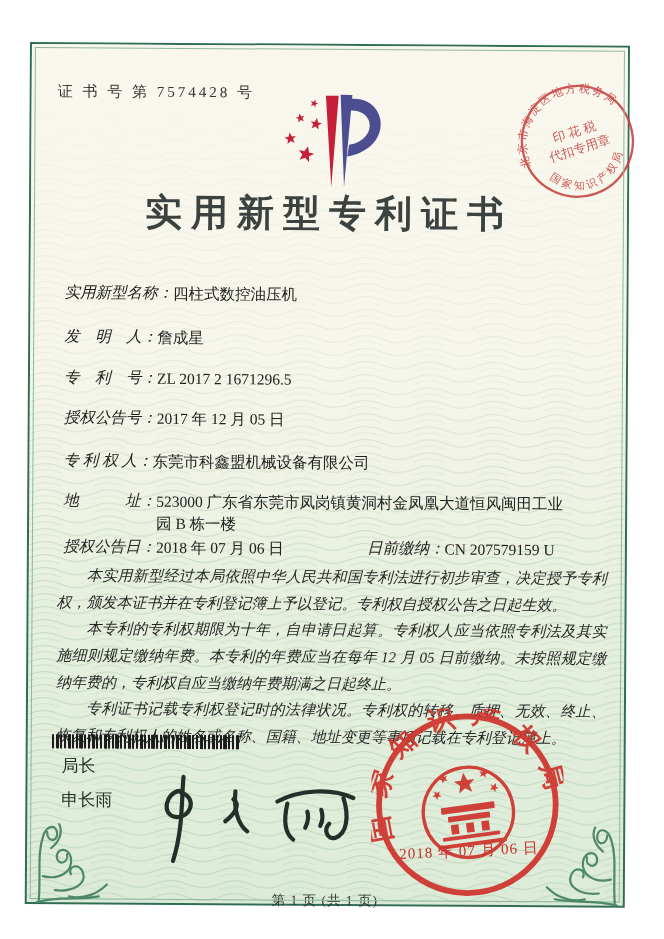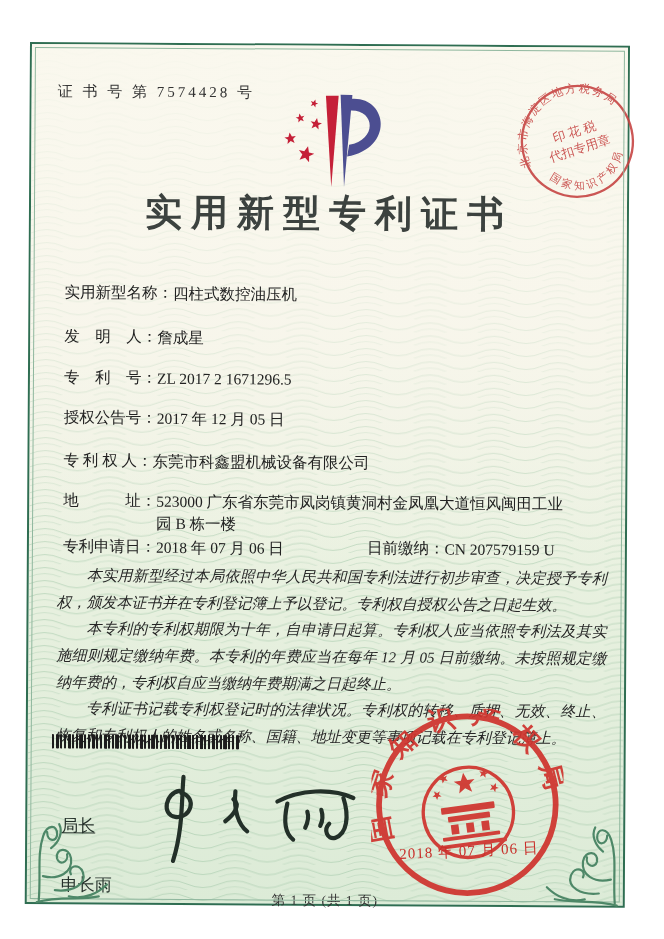--- a/index.html
+++ b/index.html
@@ -16,34 +16,34 @@
   .inner-frame{position:absolute;inset:3px;border:1.5px solid #8fb79e;pointer-events:none;z-index:5;}
   .wave-bg{position:absolute;inset:0;z-index:0;}
   .wave-fade{position:absolute;inset:0;z-index:1;background:linear-gradient(180deg,rgba(250,248,238,.95) 0%,rgba(250,248,238,.55) 35%,rgba(250,248,238,0) 62%);}
   .layer{position:absolute;z-index:3;}
   .cert-no{left:26px;top:38px;font-size:15px;letter-spacing:3px;color:#333;}
   .logo{left:232px;top:46px;width:150px;height:98px;}
   .tax-stamp{left:478px;top:26px;width:136px;height:136px;transform:rotate(-18deg);opacity:.88;}
   .title{left:0;top:143px;width:100%;text-align:center;font-size:37px;font-weight:bold;
          letter-spacing:9px;color:#3c423f;}
   .field-row{left:34px;font-size:15.5px;color:#222;}
-  .field-label{display:inline-block;white-space:pre;}
+  .field-label{display:inline-block;white-space:pre;font-style:italic;}
   .field-value{display:inline-block;vertical-align:top;max-width:412px;line-height:1.45;}
   .grant-no{left:338px;font-size:15.5px;color:#222;}
   .body-text{left:28px;top:518px;width:550px;font-size:15px;line-height:1.78;
              text-align:justify;color:#262626;}
   .body-text p{margin:0;text-indent:2em;font-style:italic;}
   .barcode{left:24px;top:690px;width:188px;height:14px;
     background:
       repeating-linear-gradient(90deg,#1c1c1c 0 2px,rgba(0,0,0,0) 2px 4px),
       repeating-linear-gradient(90deg,rgba(0,0,0,0) 0 5px,#1c1c1c 5px 7px,rgba(0,0,0,0) 7px 12px),
       repeating-linear-gradient(90deg,#2a2a2a 0 1px,rgba(0,0,0,0) 1px 9px);
   }
-  .signer-title{left:34px;top:770px;font-size:17px;color:#24302a;font-family:"Liberation Sans","DejaVu Sans",sans-serif;text-decoration:underline;}
-  .signer-name{left:34px;top:829px;font-size:17px;color:#24302a;font-family:"Liberation Sans","DejaVu Sans",sans-serif;}
+  .signer-title{left:34px;top:710px;font-size:17px;color:#24302a;font-family:"Liberation Sans","DejaVu Sans",sans-serif;}
+  .signer-name{left:34px;top:744px;font-size:17px;color:#24302a;font-family:"Liberation Sans","DejaVu Sans",sans-serif;}
   .signature{left:118px;top:726px;width:235px;height:96px;}
   .seal{left:344px;top:662px;width:192px;height:192px;opacity:.93;}
   .seal-date{left:352px;top:795px;width:180px;text-align:center;font-size:15px;color:#c92f2a;
              transform:rotate(-3deg);letter-spacing:1px;z-index:4;}
   .footer{left:0;top:846px;width:100%;text-align:center;font-size:13.5px;color:#333;letter-spacing:1px;}
   .corner-ornament{width:120px;height:120px;z-index:6;}
   .corner-left{left:2px;top:740px;}
   .corner-right{left:478px;top:740px;transform:scaleX(-1);}
   svg text{font-family:"Liberation Serif","DejaVu Serif",serif;}
 </style>
@@ -112,21 +112,21 @@
   <div class="layer field-row" style="top:363px">
     <span class="field-label">授权公告号：</span><span class="field-value">2017 年 12 月 05 日</span>
   </div>
   <div class="layer field-row" style="top:406px">
     <span class="field-label">专 利 权 人：</span><span class="field-value">东莞市科鑫盟机械设备有限公司</span>
   </div>
   <div class="layer field-row" style="top:446px">
     <span class="field-label">地　　　址：</span><span class="field-value">523000 广东省东莞市凤岗镇黄洞村金凤凰大道恒风闽田工业园 B 栋一楼</span>
   </div>
   <div class="layer field-row" style="top:492px">
-    <span class="field-label">专利申请日：</span><span class="field-value">2018 年 07 月 06 日</span>
+    <span class="field-label">授权公告日：</span><span class="field-value">2018 年 07 月 06 日</span>
   </div>
   <div class="layer grant-no" style="top:492px">
     <span class="field-label">日前缴纳：</span><span class="field-value">CN 207579159 U</span>
   </div>
 
   <div class="layer body-text">
     <p>本实用新型经过本局依照中华人民共和国专利法进行初步审查，决定授予专利权，颁发本证书并在专利登记簿上予以登记。专利权自授权公告之日起生效。</p>
     <p>本专利的专利权期限为十年，自申请日起算。专利权人应当依照专利法及其实施细则规定缴纳年费。本专利的年费应当在每年 12 月 05 日前缴纳。未按照规定缴纳年费的，专利权自应当缴纳年费期满之日起终止。</p>
     <p>专利证书记载专利权登记时的法律状况。专利权的转移、质押、无效、终止、恢复和专利权人的姓名或名称、国籍、地址变更等事项记载在专利登记簿上。</p>
   </div>

